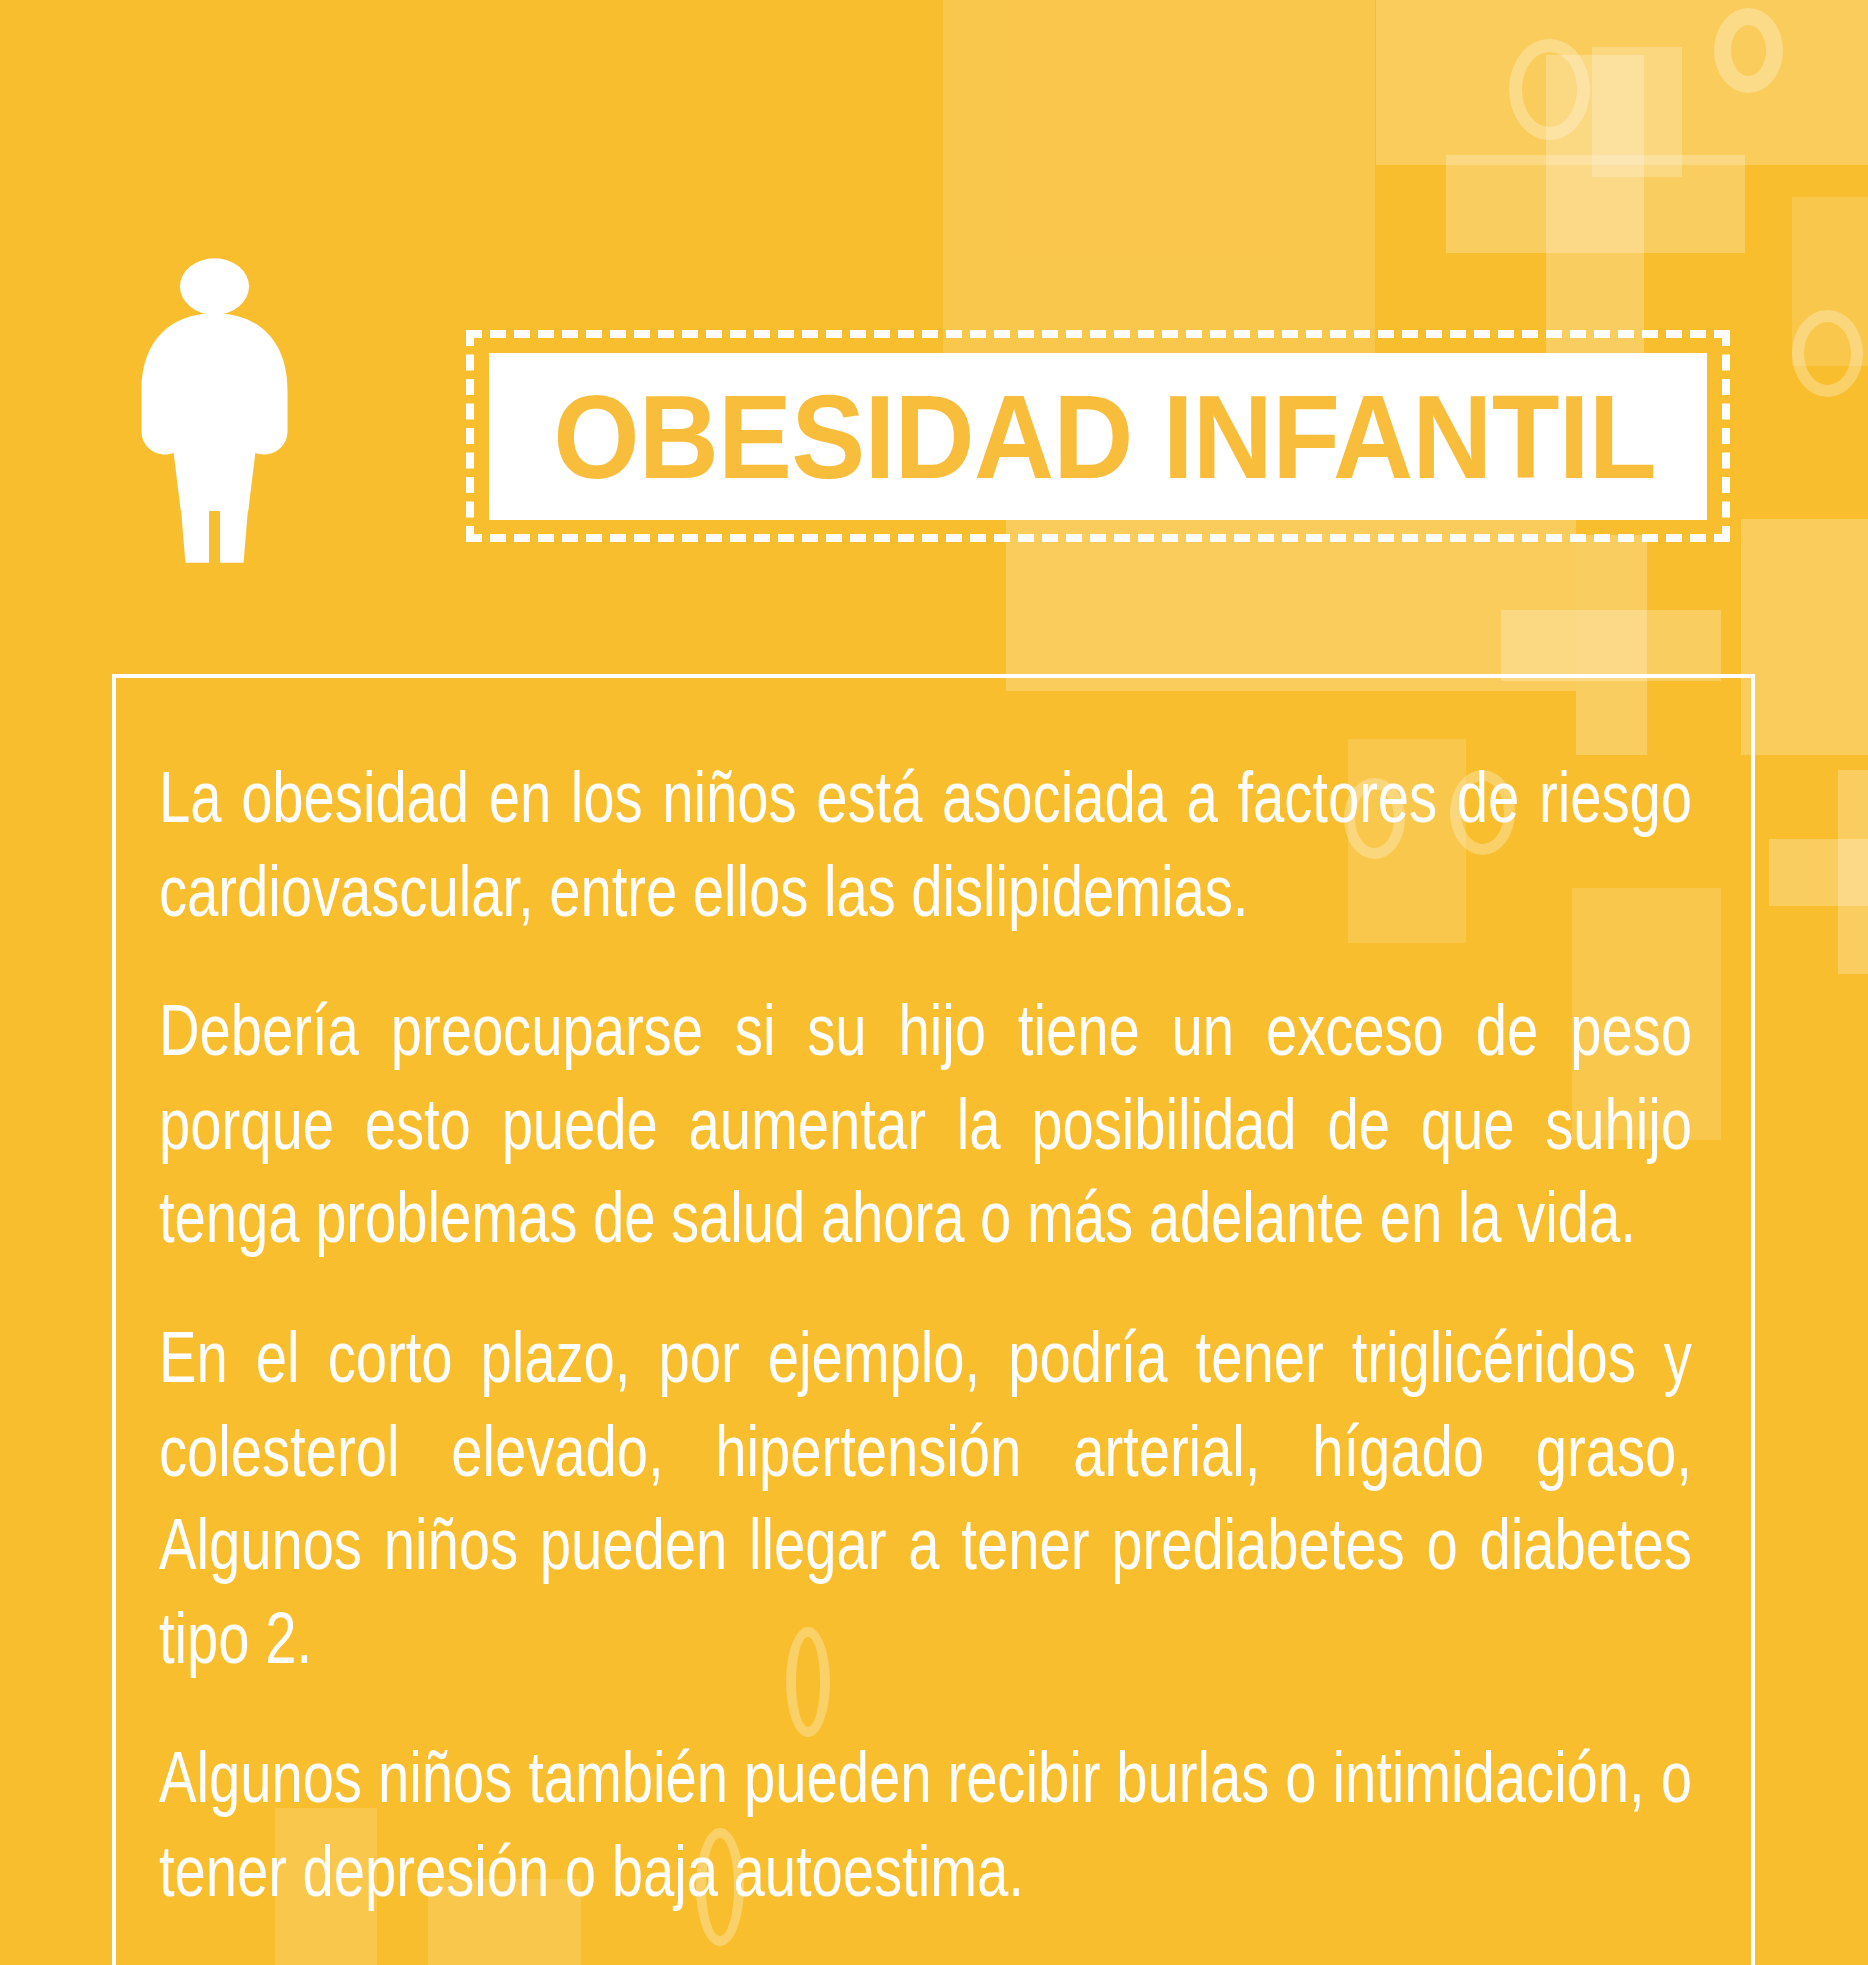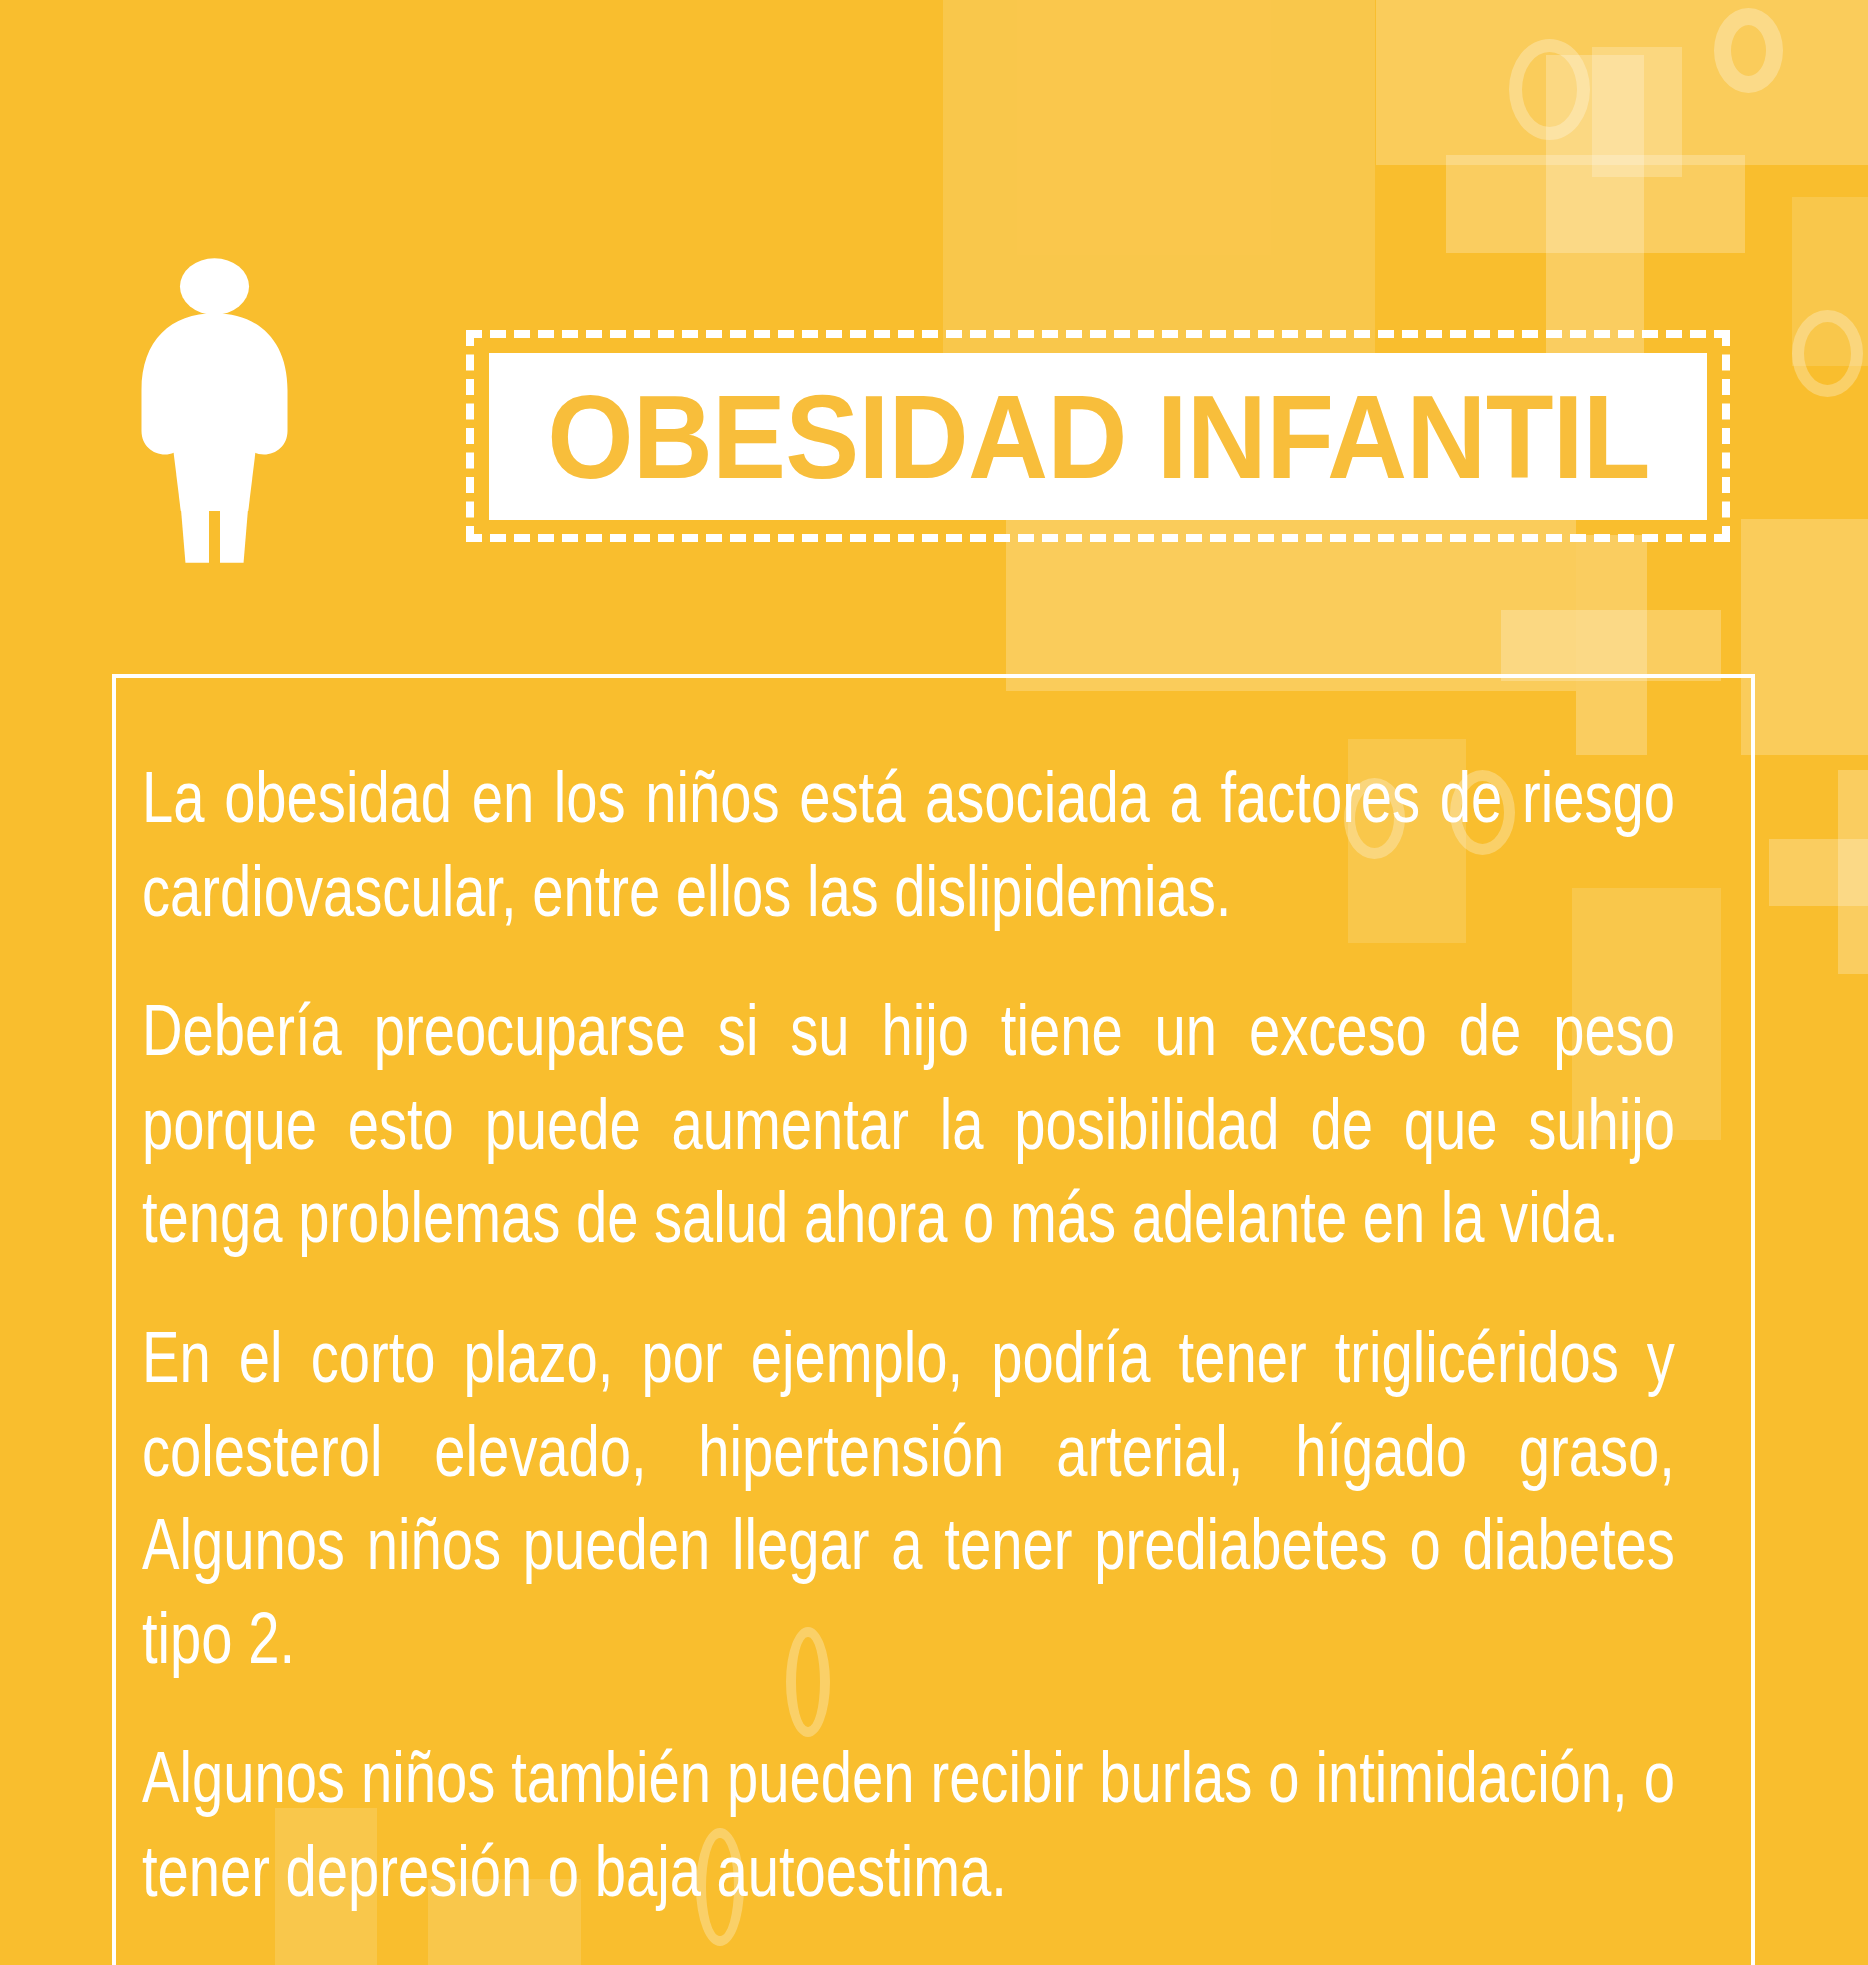--- a/index.html
+++ b/index.html
@@ -68,21 +68,21 @@
   }
   .title-box{
     position:absolute;
     left:489px;
     top:353px;
     width:1218px;
     height:167px;
     background:#FFFFFF;
     display:flex;
     align-items:center;
-    justify-content:center;
+    justify-content:flex-end;
     box-sizing:border-box;
     padding:0 15.7px;
   }
   .title-text{
     color:#F8BE3B;
     font-family:"Liberation Sans", sans-serif;
     font-weight:700;
     font-size:118px;
     line-height:1;
     letter-spacing:-0.8px;
@@ -96,21 +96,21 @@
     position:absolute;
     left:112px;
     top:674px;
     width:1643px;
     height:1433px;
     border:4.7px solid #FFFFFF;
     box-sizing:border-box;
   }
   .content-inner{
     position:absolute;
-    left:26px;
+    left:43px;
     top:73px;
     width:1533px;
   }
   .para{
     color:#FFFFFF;
     font-family:"Liberation Sans", sans-serif;
     font-weight:400;
     font-size:72px;
     line-height:1.30;
     text-align:justify;

